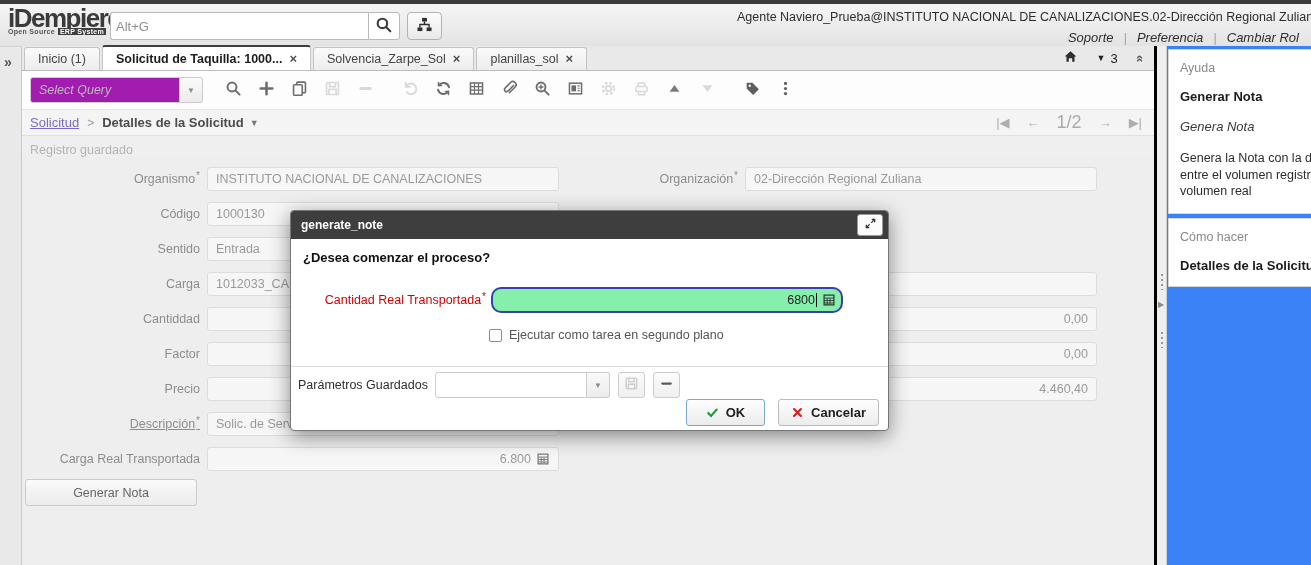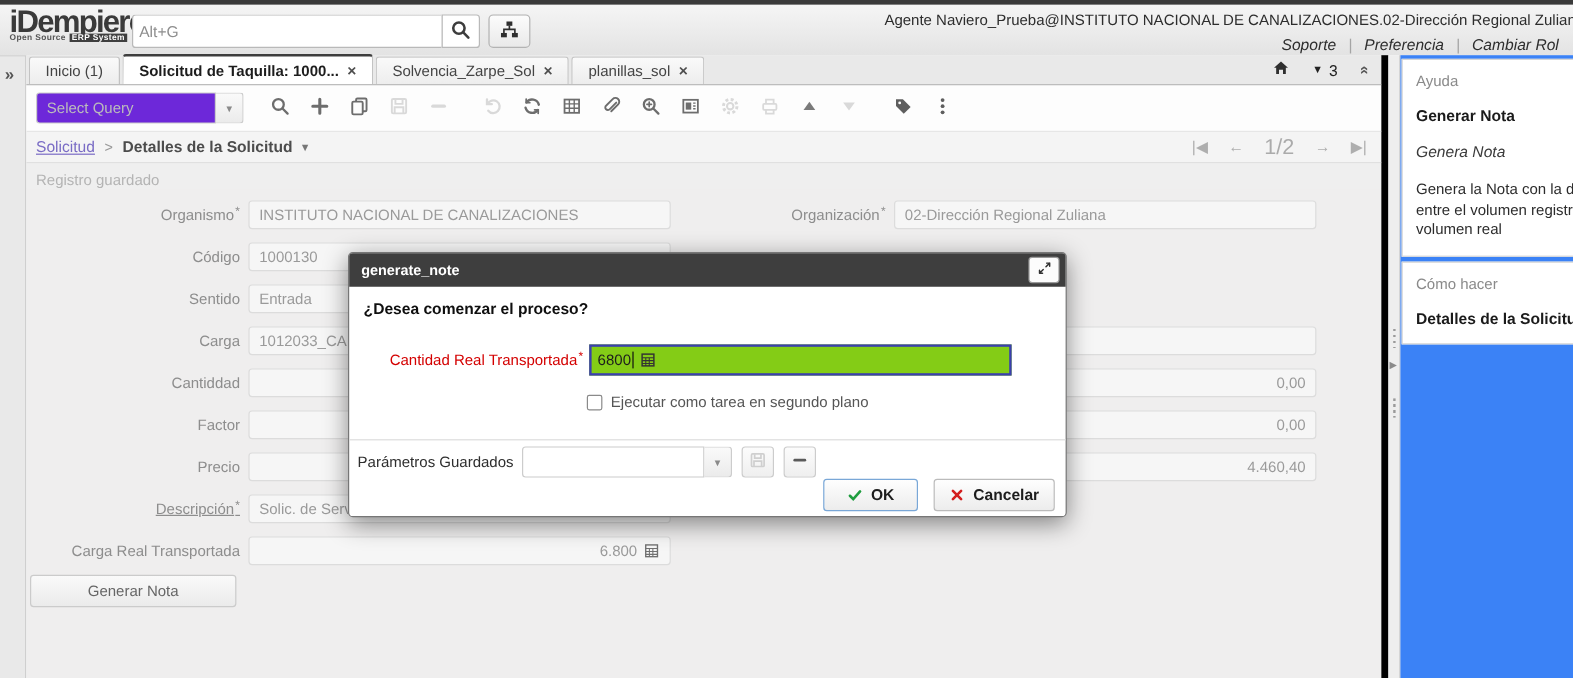--- a/index.html
+++ b/index.html
@@ -21,34 +21,34 @@
   .user-info { position:absolute; left:737px; top:6px; white-space:nowrap; font-size:12.5px; color:#2d2d2d; }
   .header-links { position:absolute; right:2px; top:26px; display:flex; align-items:flex-start; font-size:13px; color:#2d2d2d;font-style:italic; }
   .header-links .lnk { padding:0 10px; cursor:default; }
   .header-links .sep { color:#a5a5a5; }
 
   
   .left-rail { position:absolute; left:0; top:46px; width:22px; height:519px; background:#e9e9e9; border-right:1px solid #c9c9c9; border-top:1px solid #d2d2d2; }
   .left-rail .expand { margin:7px 0 0 4px; color:#555; font-size:14px; font-weight:bold; }
 
   
-  .center-col { position:absolute; left:22px; top:46px; width:1135px; height:519px; display:flex; flex-direction:column; background:#efefef; border-right:6px solid #000000; }
+  .center-col { position:absolute; left:22px; top:46px; width:1135px; height:519px; display:flex; flex-direction:column; background:#efefef; border-right:3px solid #000000; }
 
   .tabbar { height:25px; background:#e9e9e9; border-bottom:1px solid #bdbdbd; display:flex; align-items:flex-end; position:relative; padding-left:2px; }
   .tab { height:23px; display:flex; align-items:center; gap:7px; padding:0 13px; border:1px solid #c3c3c3; border-bottom:none; border-radius:3px 3px 0 0; background:linear-gradient(#fafafa,#ededed); margin-right:2px; font-size:12.5px; color:#444; white-space:nowrap; cursor:default; }
   .tab.active { background:#fff; border-top:2px solid #3e3e3e; font-weight:bold; color:#1d1d1d; height:25px; }
   .tab .close { color:#4f4f4f; font-weight:bold; font-size:13px; line-height:10px; }
   .tabbar-right { position:absolute; right:10px; top:3px; display:flex; align-items:center; gap:19px; color:#2f2f2f; }
   .win-count { display:flex; align-items:center; gap:5px; font-size:13px; color:#222; }
   .win-count .caret { font-size:9px; color:#222; }
   .collapse-chevrons { color:#555; font-size:13px; font-weight:bold; transform:rotate(90deg); display:inline-block; }
 
   .toolbar { height:39px; background:#fdfdfd; border-bottom:1px solid #e6e6e6; display:flex; align-items:center; padding-left:8px; }
   .sq-wrap { display:flex; margin-right:16px; }
-  .sq-input { width:150px; height:26px; border:1px solid #ccc; background:#6d28d9; border-radius:3px 0 0 3px; display:flex; align-items:center; padding:0 8px; color:#bcbcbc; font-size:12.5px; }
+  .sq-input { width:150px; height:26px; border:1px solid #ccc; background:#a21caf; border-radius:3px 0 0 3px; display:flex; align-items:center; padding:0 8px; color:#bcbcbc; font-size:12.5px;font-style:italic; }
   .sq-btn { width:23px; height:26px; border:1px solid #ccc; border-left:none; background:linear-gradient(#fafafa,#ebebeb); border-radius:0 3px 3px 0; display:flex; align-items:center; justify-content:center; color:#8a8a8a; font-size:8px; }
   .tbtn { width:29px; height:28px; display:flex; align-items:center; justify-content:center; color:#6d6d6d; margin-right:4px; cursor:default; }
   .tbtn svg { width:17px; height:17px; }
   .tbtn.disabled { color:#d9d9d9; }
   .tbtn.gap { margin-left:12px; }
 
   .crumbrow { height:26px; background:#f4f4f4; border-bottom:1px solid #e0e0e0; display:flex; align-items:center; padding-left:8px; position:relative; }
   .crumb-link { color:#7a6cc5; text-decoration:underline; font-size:13px; cursor:pointer; }
   .crumb-sep { color:#999; margin:0 8px; font-size:12px; }
   .crumb-cur { font-weight:bold; color:#4c4c4c; font-size:13px; }
@@ -81,21 +81,21 @@
   .s-sub { font-style:italic; color:#3a3a3a; font-size:13px; margin-top:15px; }
   .s-desc { margin-top:16px; font-size:12.5px; color:#2c2c2c; line-height:1.32; }
   .scard.howto { margin-top:4px; }
 
   
   .modal { position:absolute; left:290px; top:210px; width:599px; height:221px; background:#fff; border:1px solid #767676; border-radius:4px; box-shadow:0 5px 20px rgba(0,0,0,.45); z-index:20; }
   .modal-title { height:28px; background:#3e3e3e; border-radius:3px 3px 0 0; display:flex; align-items:center; padding-left:10px; color:#fff; font-weight:bold; font-size:12px; position:relative; }
   .modal-expand { position:absolute; right:5px; top:3px; width:26px; height:22px; background:#fcfcfc; border:1px solid #9a9a9a; border-radius:3px; display:flex; align-items:center; justify-content:center; color:#333; cursor:pointer; }
   .modal-q { position:absolute; left:12px; top:39px; font-weight:bold; font-size:13px; color:#0f0f0f; }
   .dlg-label { position:absolute; left:0; top:76px; width:195px; text-align:right; color:#d40000; font-size:12.5px; line-height:26px; }
-  .dlg-field { position:absolute; left:200px; top:76px; width:352px; height:26px; background:#84cc16; border:2px solid #3b3fae; border-radius:0; display:flex; align-items:center; padding:0 5px; color:#1d1d1d; font-size:12.5px; }
+  .dlg-field { position:absolute; left:200px; top:76px; width:352px; height:26px; background:#86efac; border:2px solid #3b3fae; border-radius:10px; display:flex; align-items:center; justify-content:flex-end; padding:0 5px; color:#1d1d1d; font-size:12.5px; }
   .cursorbar { width:1px; height:14px; background:#111; margin-left:1px; }
   .dlg-check { position:absolute; left:198px; top:117px; display:flex; align-items:center; gap:7px; color:#555; font-size:12.5px; }
   .checkbox { width:13px; height:13px; border:1px solid #8a8a8a; background:#fff; border-radius:2px; }
   .dlg-divider { position:absolute; left:0; top:155px; width:100%; border-top:1px solid #ddd; }
   .dlg-params { position:absolute; left:7px; top:161px; display:flex; align-items:center; }
   .dlg-params .plabel { color:#2e2e2e; font-size:12.5px; margin-right:7px; }
   .combo { display:flex; }
   .combo-input { width:152px; height:26px; background:#fff; border:1px solid #ccc; border-radius:3px 0 0 3px; }
   .combo-btn { width:23px; height:26px; border:1px solid #ccc; border-left:none; background:linear-gradient(#fafafa,#ebebeb); border-radius:0 3px 3px 0; display:flex; align-items:center; justify-content:center; color:#8a8a8a; font-size:8px; }
   .mini-btn { width:27px; height:26px; margin-left:8px; border:1px solid #ccc; border-radius:3px; background:linear-gradient(#fcfcfc,#efefef); display:flex; align-items:center; justify-content:center; }

